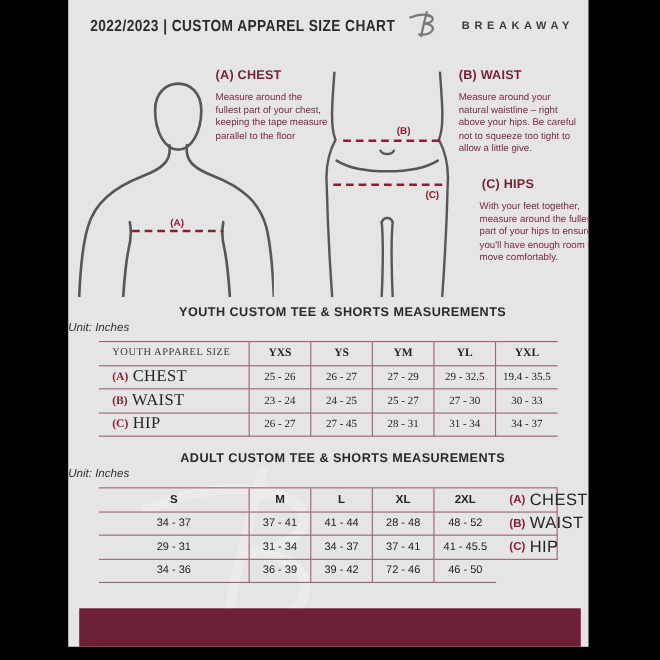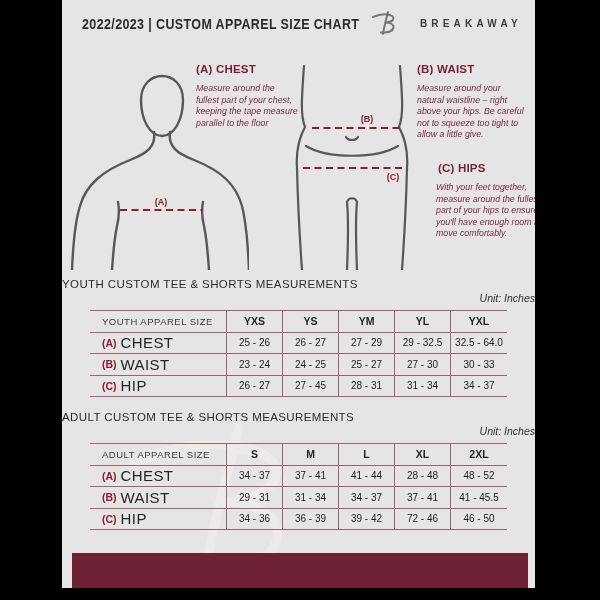--- a/index.html
+++ b/index.html
@@ -11,26 +11,26 @@
   .doc { position:absolute; left:62px; top:0; width:473px; height:588px; background:#e5e5e5; overflow:hidden; }
 
   
   .hdr { position:absolute; left:0; top:0; width:473px; height:46px; display:flex; align-items:center; justify-content:space-between; padding:0 18px 0 20px; }
   .hdr-title { font-weight:700; font-size:13px; letter-spacing:0.4px; color:#2c2b29; transform:scale(0.96,1.12); transform-origin:left center; white-space:nowrap; }
   .brand { display:flex; align-items:center; gap:24px; }
   .brand-name { font-weight:700; font-size:10px; letter-spacing:4.2px; color:#3b3b3b; }
 
   
   .anno-h { position:absolute; font-weight:700; font-size:11.5px; color:#771f31; letter-spacing:0.2px; }
-  .anno-t { position:absolute; font-style:italic; font-size:8.8px; line-height:1.32; color:#7d2742; }
+  .anno-t { position:absolute; font-size:8.8px; line-height:1.32; color:#7d2742; }
   .fig { position:absolute; }
 
   
-  .sec-title { position:absolute; width:473px; font-weight:400; font-size:11.5px; letter-spacing:0.4px; color:#2a2a2a; }
-  .sec-unit { position:absolute; width:473px; text-align:right; font-style:italic; font-size:10.5px; color:#2f2f2f; }
+  .sec-title { position:absolute; width:473px; text-align:center; font-weight:700; font-size:11.5px; letter-spacing:0.4px; color:#2a2a2a;margin-left:13px; }
+  .sec-unit { position:absolute; width:473px; text-align:left; font-style:italic; font-size:10.5px; color:#2f2f2f; }
 
   
   .tbl { position:absolute; left:28px; width:417px; display:grid; grid-template-columns:137px repeat(5,56px); border-top:1.5px solid #9b626f; background:transparent; }
   .cell { height:21.5px; border-bottom:1.5px solid #9b626f; display:flex; align-items:center; justify-content:center; font-size:10px; color:#1c1c1c; }
   .cell.v { border-right:1px solid #9b626f; }
   .cell.lab { justify-content:flex-start; padding-left:12px; }
   .cell.colhead { font-weight:700; font-size:10.5px; color:#242424; }
   .cell.toplab { font-weight:400; font-size:9.5px; letter-spacing:0.5px; color:#3a3a3a; }
   .pfx { color:#8c1d33; font-weight:700; font-size:10.5px; margin-right:4px; }
   .rowname { font-size:15px; letter-spacing:0.4px; color:#242424; }
@@ -107,37 +107,37 @@
       <path d="M 2 9 Q 11 5 19 7"></path>
       <path d="M 17 4 C 15 12 13 19 12 26"></path>
       <path d="M 17 7 C 24 7 25 13.5 15 14.5"></path>
       <path d="M 15 14.5 C 26 14.5 25.5 25.5 10 24.5"></path>
     </svg>
   </div>
 
   <div class="sec-title" style="top:278px;">YOUTH CUSTOM TEE &amp; SHORTS MEASUREMENTS</div>
   <div class="sec-unit" style="top:292px;">Unit: Inches</div>
 
-  <div class="tbl" style="top:310px;">
+  <div class="tbl" style="top:310px;font-family:Liberation Serif, serif;">
     <div class="cell v lab toplab">YOUTH APPAREL SIZE</div>
     <div class="cell v colhead">YXS</div>
     <div class="cell v colhead">YS</div>
     <div class="cell v colhead">YM</div>
     <div class="cell v colhead">YL</div>
     <div class="cell colhead">YXL</div>
 
     <div class="cell v lab">
         <span class="pfx">(A)</span>
         <span class="rowname">CHEST</span>
       </div>
     <div class="cell v">25 - 26</div>
     <div class="cell v">26 - 27</div>
     <div class="cell v">27 - 29</div>
     <div class="cell v">29 - 32.5</div>
-    <div class="cell">32.5 - 64.0</div>
+    <div class="cell">19.4 - 35.5</div>
 
     <div class="cell v lab">
         <span class="pfx">(B)</span>
         <span class="rowname">WAIST</span>
       </div>
     <div class="cell v">23 - 24</div>
     <div class="cell v">24 - 25</div>
     <div class="cell v">25 - 27</div>
     <div class="cell v">27 - 30</div>
     <div class="cell">30 - 33</div>
@@ -150,21 +150,20 @@
     <div class="cell v">27 - 45</div>
     <div class="cell v">28 - 31</div>
     <div class="cell v">31 - 34</div>
     <div class="cell">34 - 37</div>
   </div>
 
   <div class="sec-title" style="top:411px;">ADULT CUSTOM TEE &amp; SHORTS MEASUREMENTS</div>
   <div class="sec-unit" style="top:425px;">Unit: Inches</div>
 
   <div class="tbl" style="top:443px;">
-    <div class="cell v lab toplab">ADULT APPAREL SIZE</div>
     <div class="cell v colhead">S</div>
     <div class="cell v colhead">M</div>
     <div class="cell v colhead">L</div>
     <div class="cell v colhead">XL</div>
     <div class="cell colhead">2XL</div>
 
     <div class="cell v lab">
         <span class="pfx">(A)</span>
         <span class="rowname">CHEST</span>
       </div>

